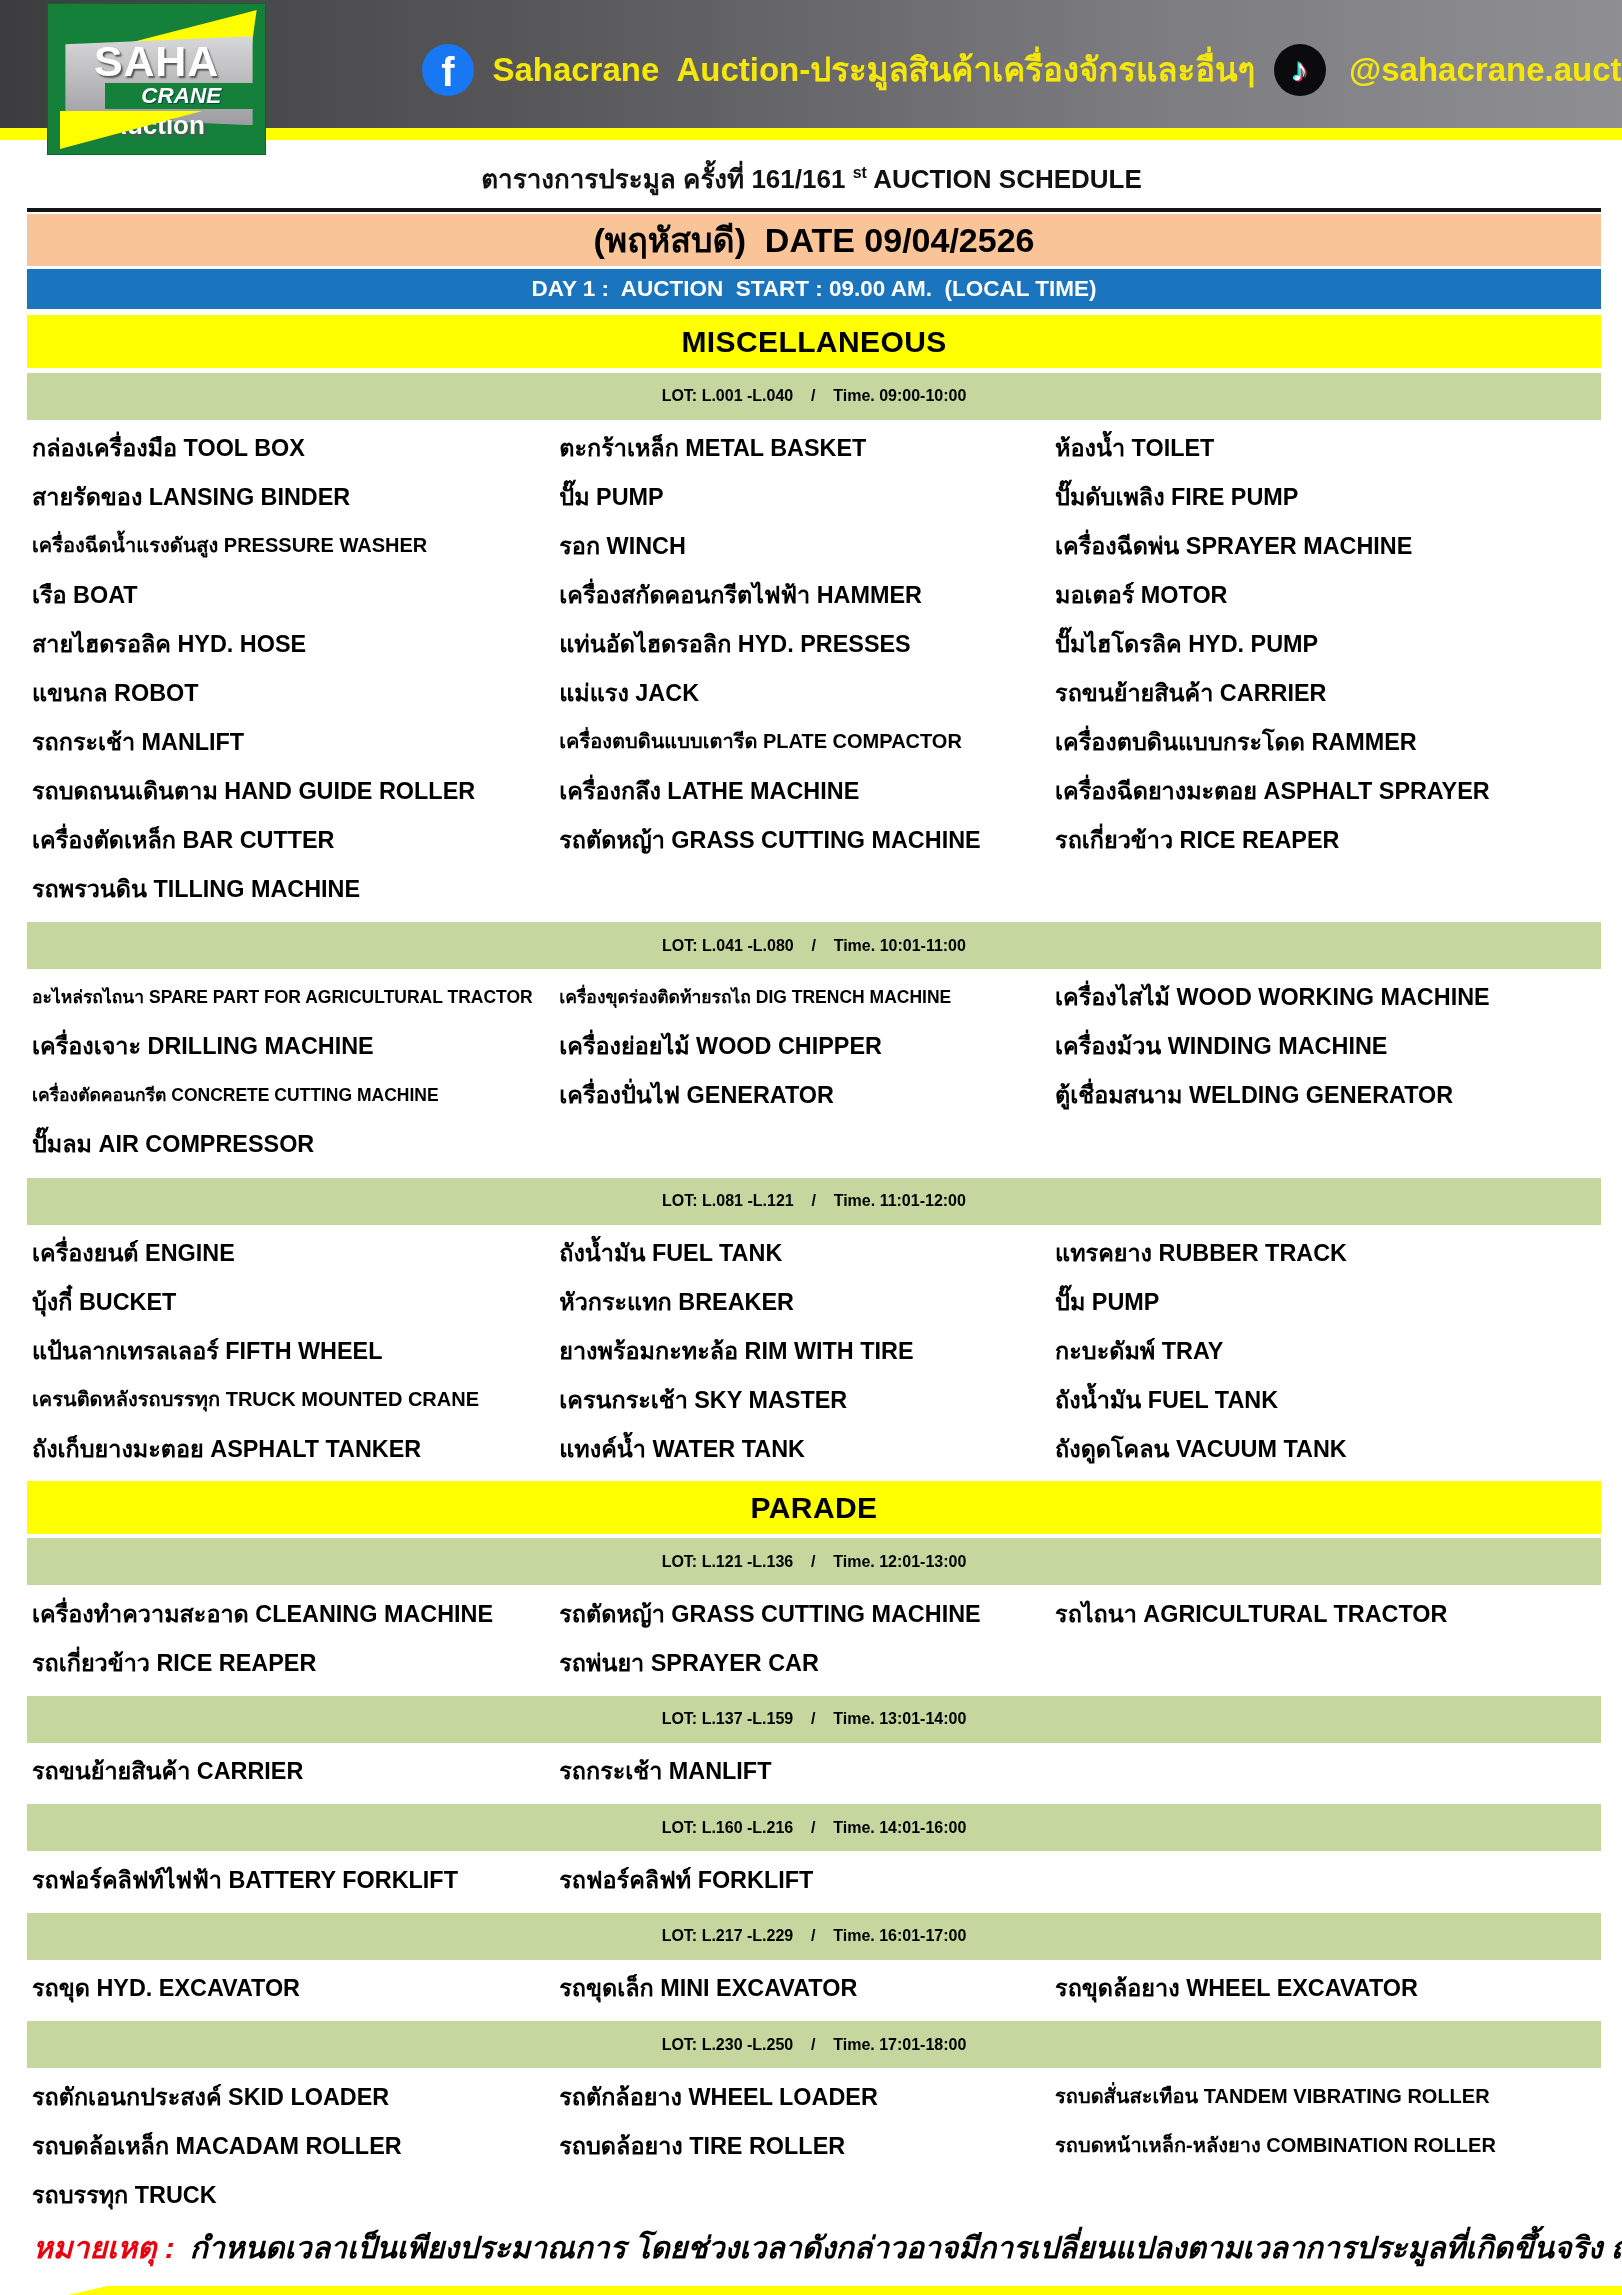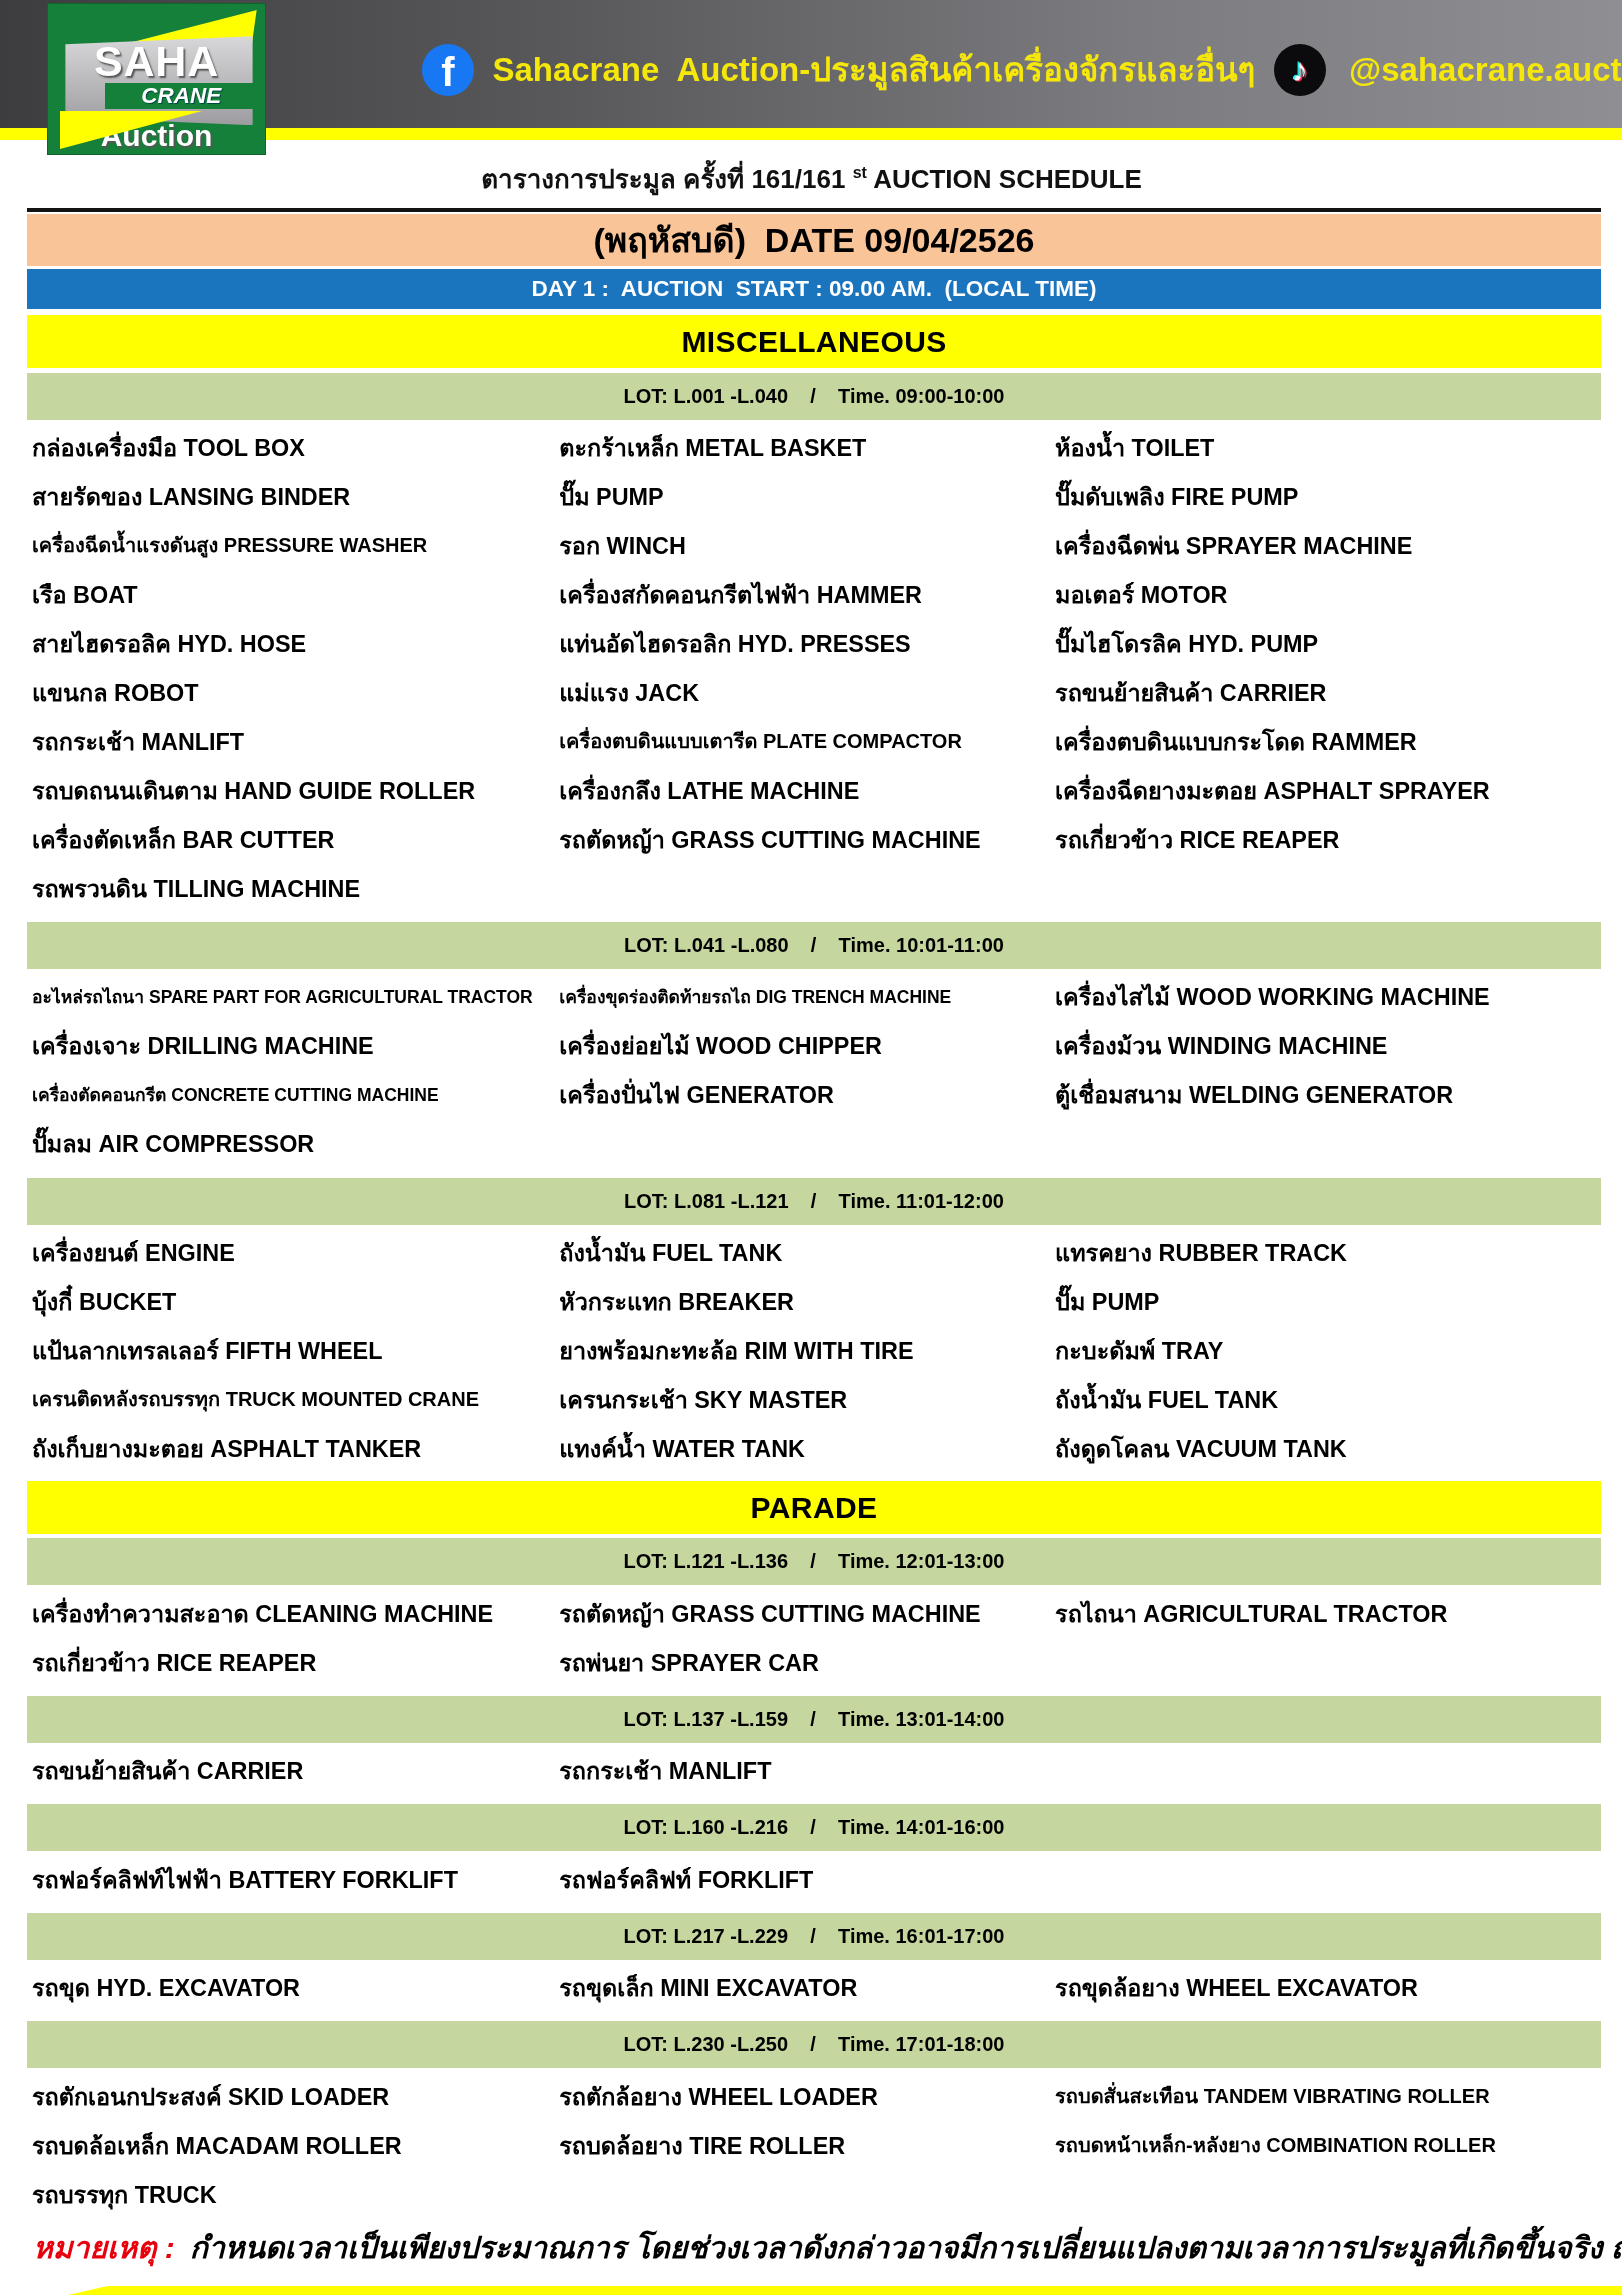--- a/index.html
+++ b/index.html
@@ -23,37 +23,37 @@
 
   
   .logo{position:absolute;left:47px;top:3.3px;width:219px;height:152px;background:var(--logo-green);z-index:4;overflow:hidden;box-shadow:0 0 0 0.8px #0c5c28 inset;}
   .logo .tri-top{position:absolute;right:11.7px;top:6.7px;width:0;height:0;border-left:142px solid transparent;border-bottom:38px solid var(--yellow);transform:skewX(-8deg);}
   .logo .tri-top:after{content:"";}
   .logo .tri-bottom{position:absolute;left:13.4px;bottom:6.7px;width:0;height:0;border-right:142px solid transparent;border-top:38px solid var(--yellow);}
   .logo .panel{position:absolute;left:18.4px;top:33px;right:13.4px;bottom:30px;background:linear-gradient(180deg,#d8d8da,#9d9da1);clip-path:polygon(0 9%,100% 0,100% 100%,0 91%);}
   .logo .txt{position:absolute;left:0;right:0;text-align:center;color:#fff;font-weight:bold;line-height:1;}
   .logo .l1{top:37px;font-size:43px;letter-spacing:0.8px;text-shadow:1.7px 1.7px 1.7px #555;}
   .logo .l2{top:80px;left:58px;right:8.3px;font-size:22.5px;font-style:italic;background:var(--logo-green);padding:1.7px 0;text-shadow:0.8px 0.8px 0.8px #044;}
-  .logo .l3{top:118px;font-size:30px;text-shadow:1.7px 1.7px 1.7px #555;}
+  .logo .l3{top:109px;font-size:26px;text-shadow:1.7px 1.7px 1.7px #555;}
 
   
   .title-line{margin-top:18.4px;text-align:center;font-size:26px;font-weight:bold;color:#111;flex:none;}
   .title-line sup{font-size:16px;}
   .rule{height:4.2px;background:#141414;margin:8.3px 22px 2.5px 27px;flex:none;}
   .date-bar{margin:0 22px 0 27px;height:52px;background:var(--peach);display:flex;align-items:center;justify-content:center;
             font-size:34px;font-weight:bold;color:#000;white-space:pre;flex:none;}
   .day-bar{margin:2.5px 22px 0 27px;height:40px;background:var(--blue-bar);display:flex;align-items:center;justify-content:center;
            font-size:22.5px;font-weight:bold;color:#fff;white-space:pre;flex:none;}
 
   
   .schedule{margin:3.3px 22px 0 27px;flex:none;}
   .section-header{height:53px;margin-top:3.3px;background:var(--yellow);display:flex;align-items:center;justify-content:center;
                   font-size:30px;font-weight:bold;color:#000;letter-spacing:0.4px;}
   .lot-bar{height:47px;margin-top:4.2px;background:var(--green-bar);display:flex;align-items:center;justify-content:center;
-           font-size:20px;font-weight:bold;color:#000;white-space:pre;text-align:center;}
+           font-size:16px;font-weight:bold;color:#000;white-space:pre;text-align:center;}
   .rows{padding:3.3px 0 5px;}
   .row{display:grid;grid-template-columns:33.5% 31.5% 35%;min-height:49px;align-items:center;}
   .cell{font-size:23.4px;font-weight:bold;color:#000;padding-left:5px;white-space:nowrap;}
   .cell.sm{font-size:20px;}
   .cell.xs{font-size:17.5px;}
 
   
   .note{margin:auto 25px 15px 33px;font-size:30px;font-weight:bold;font-style:italic;color:#000;white-space:nowrap;flex:none;}
   .note .lbl{color:var(--red);margin-right:15px;}
 

